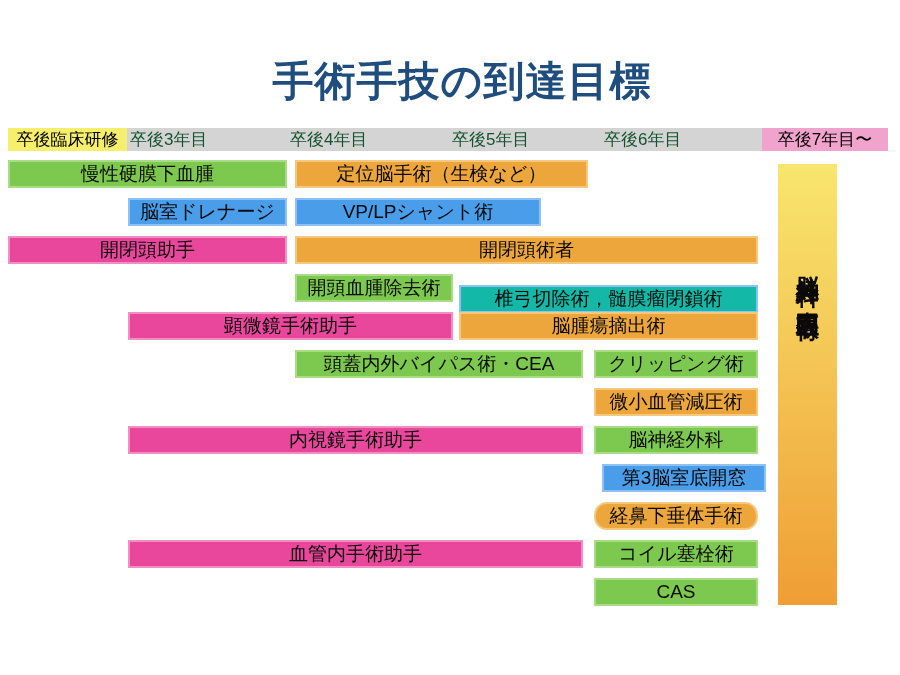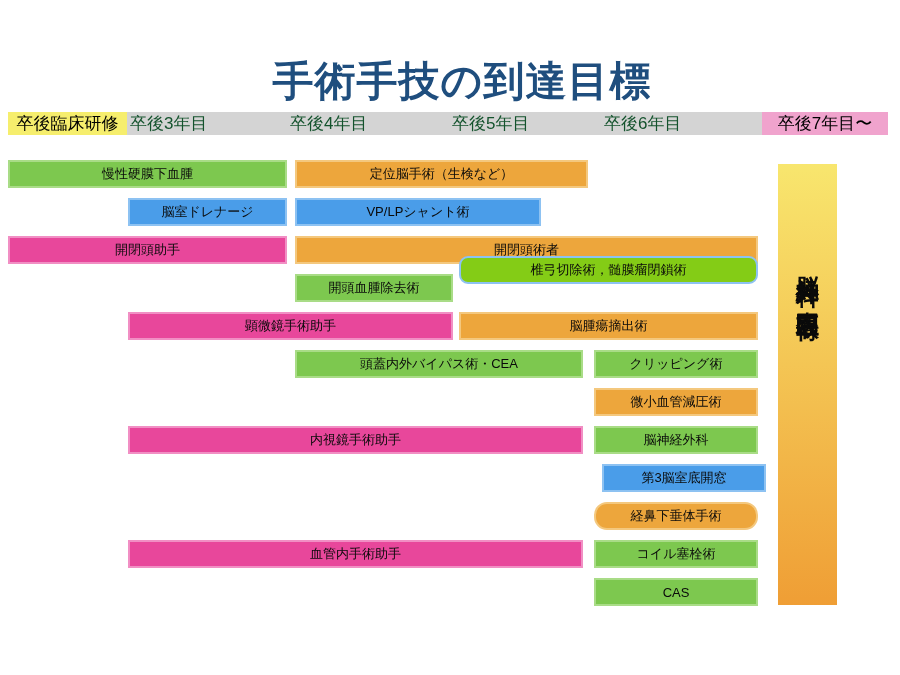--- a/index.html
+++ b/index.html
@@ -14,41 +14,41 @@
     position:absolute;
     top:42px;left:0;width:900px;
     text-align:center;
     font-size:41px;
     font-weight:bold;
     letter-spacing:1px;
     margin:12px;
   }
   .hdr-seg{
     position:absolute;
-    top:112px;height:23px;
+    top:128px;height:23px;
     display:flex;align-items:center;
     font-size:17px;color:#000;
   }
   #hdr-left{left:8px;width:119px;justify-content:center;}
   #hdr-years{left:127px;width:635px;}
   #hdr-right{left:762px;width:126px;justify-content:center;}
   .year-label{
     position:absolute;
     top:0;height:23px;
     display:flex;align-items:center;
     font-size:17px;color:#14532d;
     white-space:nowrap;
   }
   .bar{
     position:absolute;
     height:28px;
     box-sizing:border-box;
     border:2px solid transparent;
     display:flex;align-items:center;justify-content:center;
-    font-size:13px;color:#0a0a0a;
+    font-size:19px;color:#0a0a0a;
     white-space:nowrap;
   }
   #milestone{
     position:absolute;
     left:778px;top:164px;width:59px;height:441px;
     display:flex;justify-content:center;
   }
   #milestone-text{
     writing-mode:vertical-rl;
     text-orientation:upright;
@@ -81,21 +81,21 @@
   <div id="hdr-right" class="hdr-seg" style="background: rgb(240, 163, 205);">卒後7年目〜</div>
 
   <div id="bars-layer">
       <div class="bar" style="left: 8px; top: 160px; width: 279px; background: rgb(125, 200, 79); border-color: rgb(169, 220, 135);">慢性硬膜下血腫</div>
       <div class="bar" style="left: 295px; top: 160px; width: 293px; background: rgb(237, 166, 60); border-color: rgb(244, 200, 126);">定位脳手術（生検など）</div>
       <div class="bar" style="left: 128px; top: 198px; width: 159px; background: rgb(74, 157, 233); border-color: rgb(141, 194, 242);">脳室ドレナージ</div>
       <div class="bar" style="left: 295px; top: 198px; width: 246px; background: rgb(74, 157, 233); border-color: rgb(141, 194, 242);">VP/LPシャント術</div>
       <div class="bar" style="left: 8px; top: 236px; width: 279px; background: rgb(232, 71, 155); border-color: rgb(241, 143, 196);">開閉頭助手</div>
       <div class="bar" style="left: 295px; top: 236px; width: 463px; background: rgb(237, 166, 60); border-color: rgb(244, 200, 126);">開閉頭術者</div>
       <div class="bar" style="left: 295px; top: 274px; width: 158px; background: rgb(125, 200, 79); border-color: rgb(169, 220, 135);">開頭血腫除去術</div>
-      <div class="bar" style="left: 459px; top: 256px; width: 299px; background: #84cc16; border-color: rgb(141, 194, 242); border-radius: 9px;">椎弓切除術，髄膜瘤閉鎖術</div>
+      <div class="bar" style="left: 459px; top: 285px; width: 299px; background: #14b8a6; border-color: rgb(141, 194, 242);">椎弓切除術，髄膜瘤閉鎖術</div>
       <div class="bar" style="left: 128px; top: 312px; width: 325px; background: rgb(232, 71, 155); border-color: rgb(241, 143, 196);">顕微鏡手術助手</div>
       <div class="bar" style="left: 459px; top: 312px; width: 299px; background: rgb(237, 166, 60); border-color: rgb(244, 200, 126);">脳腫瘍摘出術</div>
       <div class="bar" style="left: 295px; top: 350px; width: 288px; background: rgb(125, 200, 79); border-color: rgb(169, 220, 135);">頭蓋内外バイパス術・CEA</div>
       <div class="bar" style="left: 594px; top: 350px; width: 164px; background: rgb(125, 200, 79); border-color: rgb(169, 220, 135);">クリッピング術</div>
       <div class="bar" style="left: 594px; top: 388px; width: 164px; background: rgb(237, 166, 60); border-color: rgb(244, 200, 126);">微小血管減圧術</div>
       <div class="bar" style="left: 128px; top: 426px; width: 455px; background: rgb(232, 71, 155); border-color: rgb(241, 143, 196);">内視鏡手術助手</div>
       <div class="bar" style="left: 594px; top: 426px; width: 164px; background: rgb(125, 200, 79); border-color: rgb(169, 220, 135);">脳神経外科</div>
       <div class="bar" style="left: 594px; top: 464px; width: 164px; background: rgb(74, 157, 233); border-color: rgb(141, 194, 242); margin-left: 8px;">第3脳室底開窓</div>
       <div class="bar" style="left: 594px; top: 502px; width: 164px; background: rgb(237, 166, 60); border-color: rgb(244, 200, 126); border-radius: 13px;">経鼻下垂体手術</div>
       <div class="bar" style="left: 128px; top: 540px; width: 455px; background: rgb(232, 71, 155); border-color: rgb(241, 143, 196);">血管内手術助手</div>

